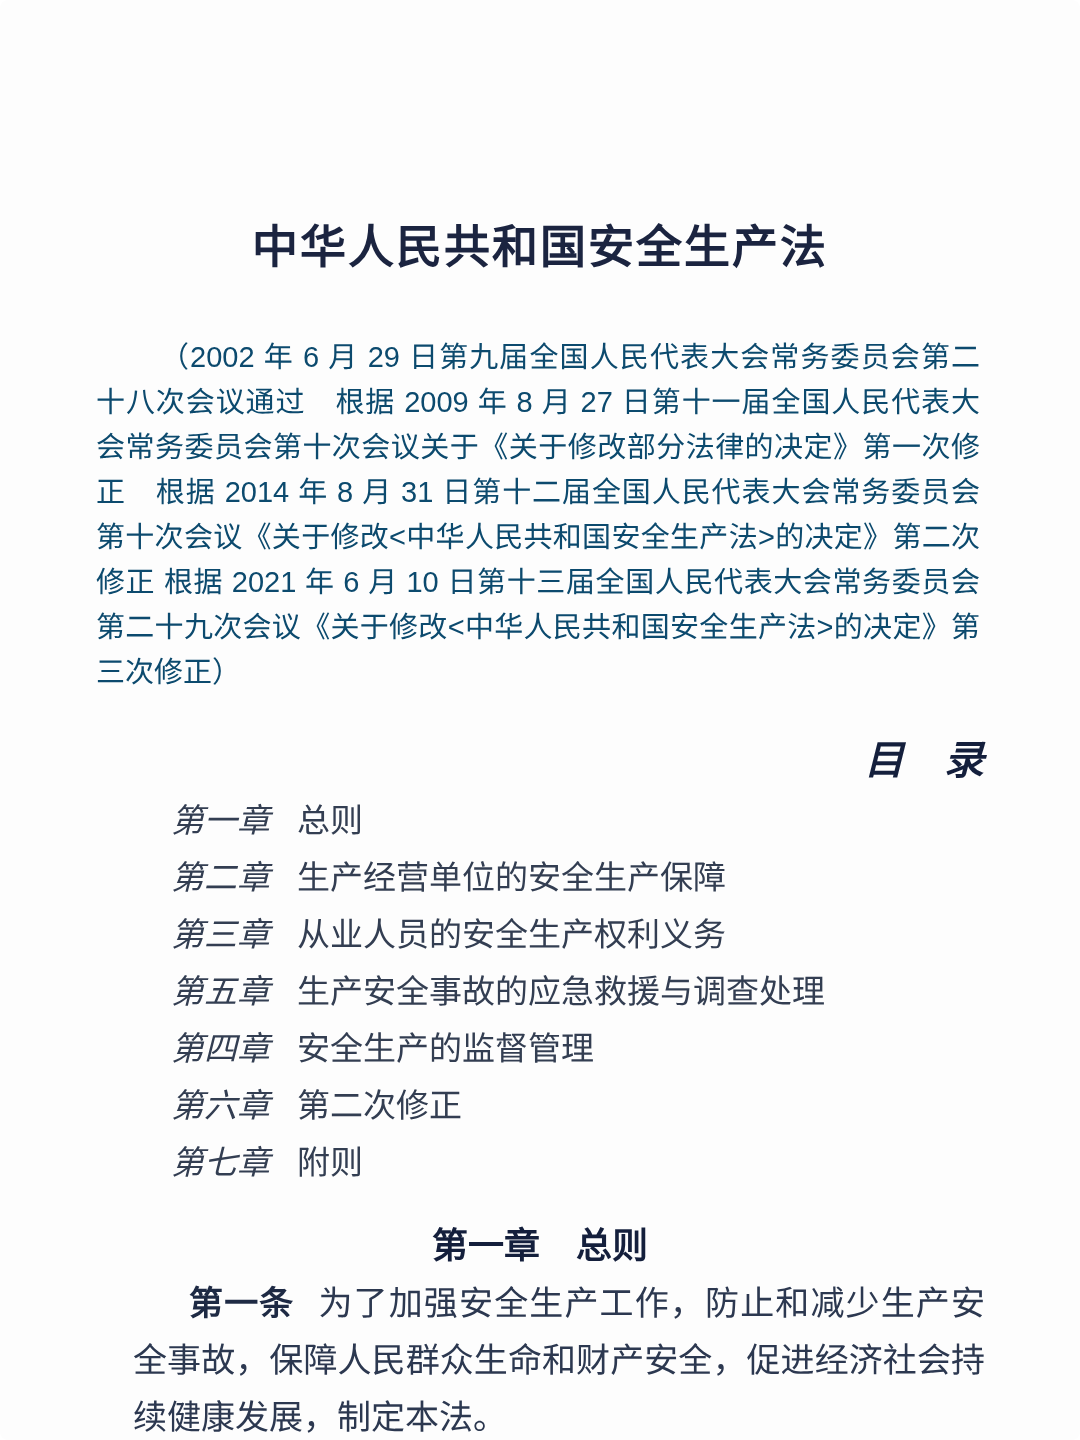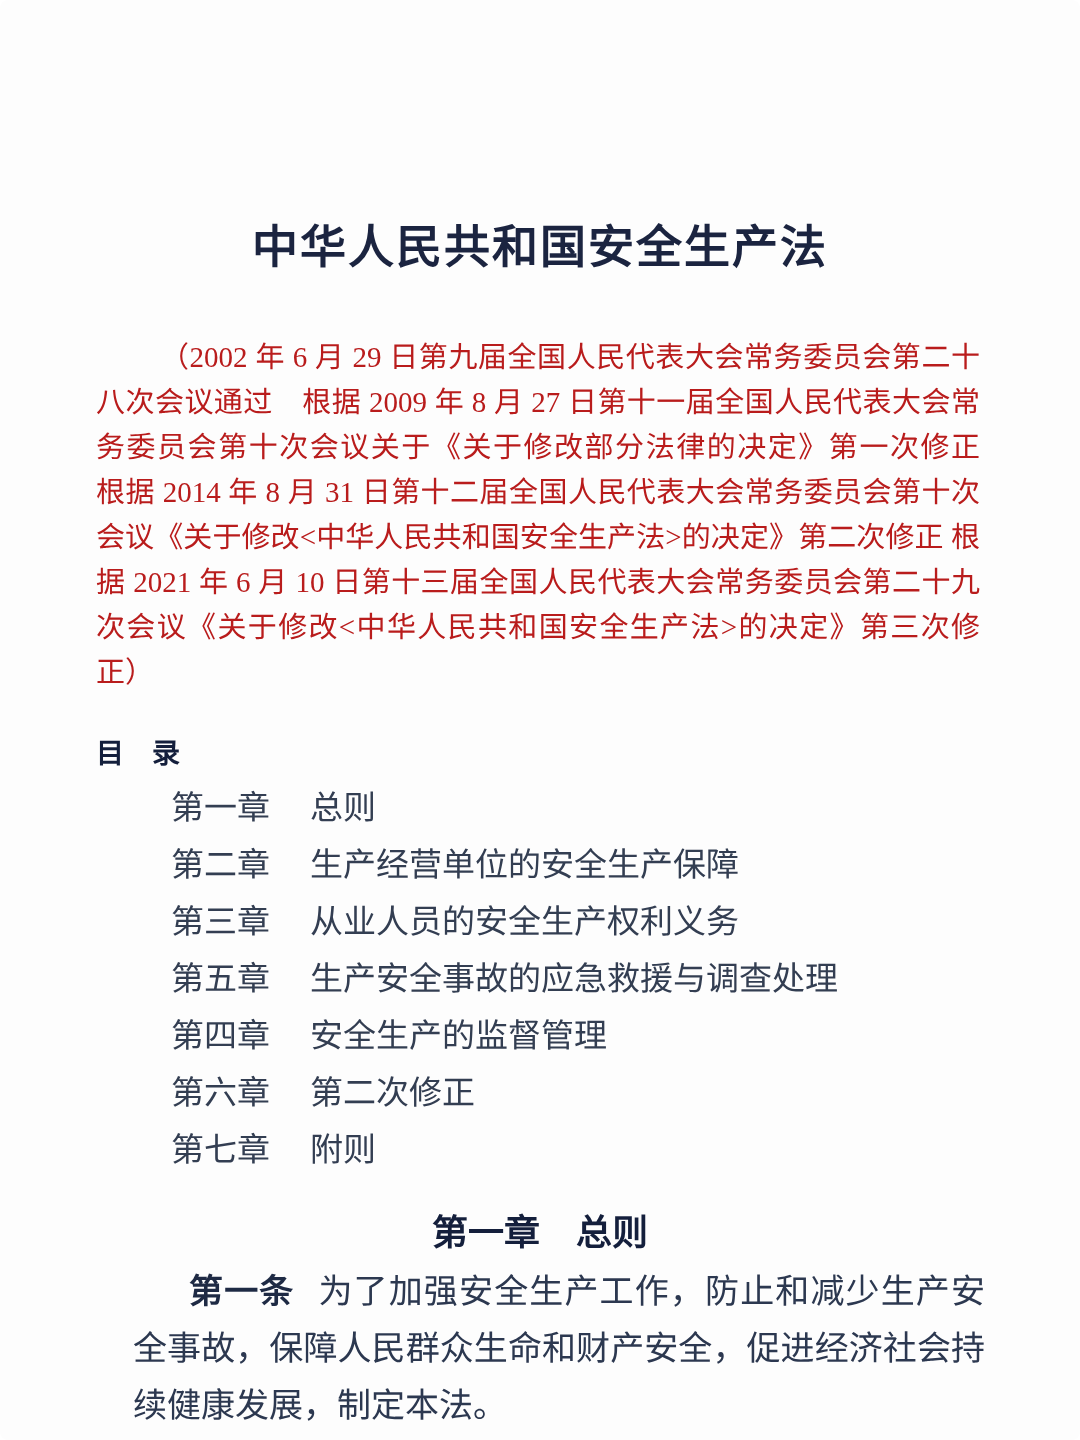--- a/index.html
+++ b/index.html
@@ -26,51 +26,53 @@
     font-family: "Liberation Sans", "DejaVu Sans", sans-serif;
     font-weight: bold;
     font-size: 46px;
     line-height: 1.1;
     letter-spacing: 2px;
     color: #1b2440;
   }
   
   .preamble {
     margin: 62px 4px 0 0;
-    font-family: Liberation Serif, serif;
+    font-family: Liberation Sans, sans-serif;
     font-size: 29px;
     line-height: 45px;
     text-align: justify;
     text-indent: 64px;
-    color: #b91c1c;
+    color: #0c4a6e;
   }
   
   .toc-heading {
     margin: 44px 0 0 0;
-    text-align: left;
+    text-align: right;
     font-family: "Liberation Sans", "DejaVu Sans", sans-serif;
     font-weight: bold;
-    font-size: 28px;
+    font-size: 40px;
     line-height: 1.05;
     color: #141f3c;
+    font-style: italic;
   }
   
   .toc {
     margin: 12px 0 0 75px;
     font-family: "Liberation Serif", "DejaVu Serif", serif;
     font-size: 33px;
     color: #333e52;
   }
   .toc-row {
     line-height: 57px;
     white-space: nowrap;
   }
   .toc-chap {
     display: inline-block;
-    margin-right: 40px;
+    margin-right: 27px;
+    font-style: italic;
   }
   
   .chapter-heading {
     margin: 34px 0 0 0;
     text-align: center;
     font-family: "Liberation Sans", "DejaVu Sans", sans-serif;
     font-weight: bold;
     font-size: 36px;
     line-height: 1.1;
     color: #141f3c;

